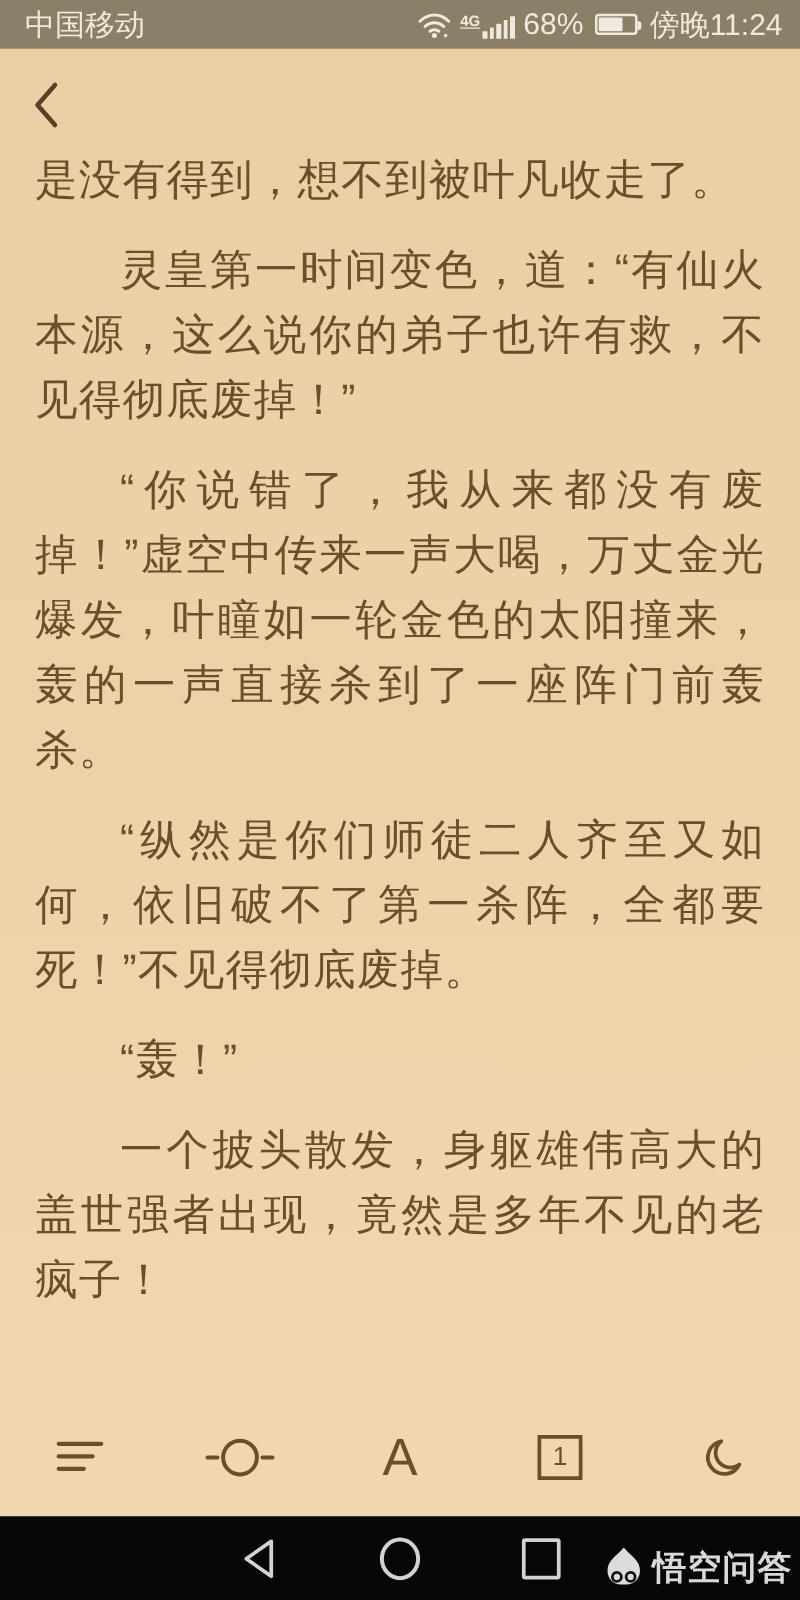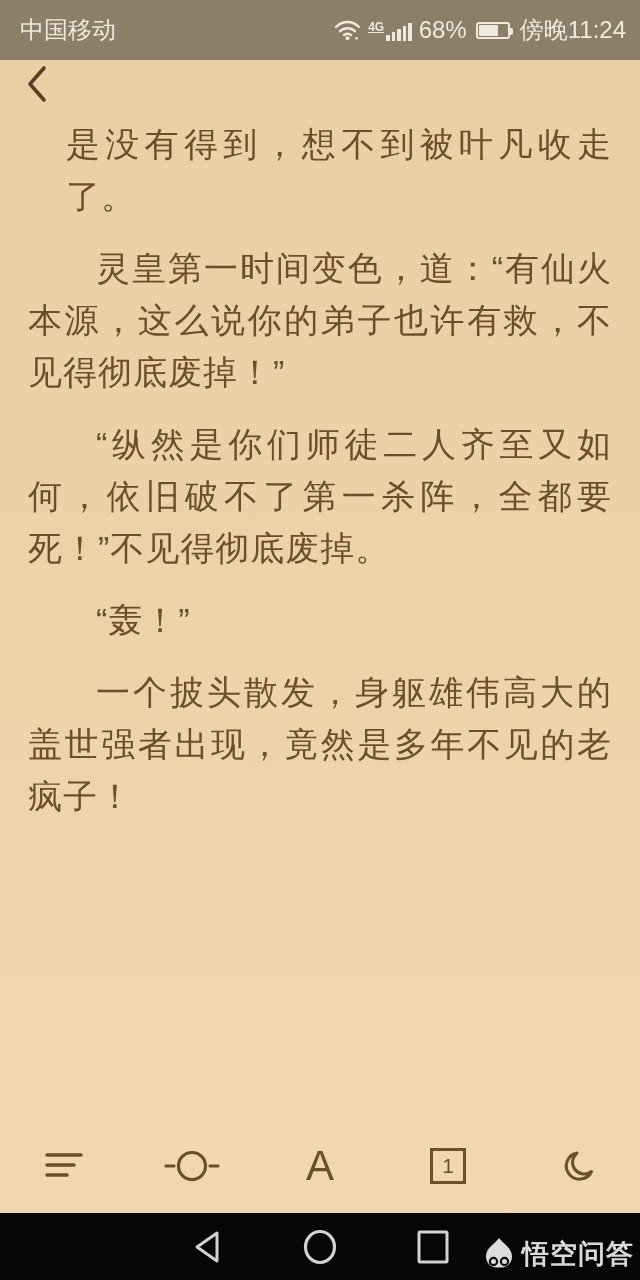--- a/index.html
+++ b/index.html
@@ -6,21 +6,21 @@
   html,body { width:640px; background:#000; }
   body { font-family:"Liberation Sans","DejaVu Sans",sans-serif; }
 
   .screen {
     position:relative; width:640px; height:1280px; overflow:hidden;
     background:linear-gradient(180deg,#e9cfa4 0%, #ecd2a9 45%, #f1d8b1 100%);
   }
 
   
   .status-bar {
-    position:absolute; top:0; left:0; right:0; height:60px;
+    position:absolute; top:0; left:0; right:0; height:39px;
     background:#8b7f67; color:#efeadd;
     display:flex; align-items:center; justify-content:space-between;
     padding:0 14px 0 20px; font-size:24px;
   }
   .status-right { display:flex; align-items:center; gap:7px; }
   .sig-group { display:flex; align-items:flex-start; gap:2px;text-decoration:underline; }
   .net-badge { font-size:12px; font-weight:bold; line-height:12px; margin-top:2px; letter-spacing:0; }
   .sig-bars { display:flex; align-items:flex-end; gap:2px; height:22px; padding-top:4px; }
   .sig-bars i { display:block; width:3.5px; background:#efeadd; border-radius:0.5px; }
   .battery { position:relative; width:34px; height:17px; border:2px solid #efeadd; border-radius:3px; margin-left:2px; }
@@ -36,21 +36,21 @@
   .back-btn {
     position:absolute; top:16px; left:20px; width:48px; height:48px;
     background:none; border:none; cursor:pointer; padding:4px;
   }
   .reader-text {
     margin:74px 28px 0 28px;
     font-size:34px; line-height:52px; letter-spacing:1px;
     color:#6d4e2c; text-align:justify;
   }
   .reader-text p { margin:0 0 20px 0; text-indent:2em; }
-  .reader-text p.no-indent { text-indent:0;margin-left:38px; }
+  .reader-text p.no-indent { text-indent:0; }
 
   
   .toolbar {
     position:absolute; left:0; right:0; top:1129px; height:84px;
     display:flex; align-items:center;
   }
   .tool-btn {
     flex:1; display:flex; align-items:center; justify-content:center;
     background:none; border:none; cursor:pointer; height:100%; padding-bottom:10px;
     color:#6b4f2d;
@@ -119,20 +119,21 @@
     <button class="back-btn">
       <span>
         <svg width="26" height="40" viewBox="0 0 26 40">
           <polyline points="20,4 6,20 20,36" fill="none" stroke="#5a3f24" stroke-width="3.6" stroke-linecap="round" stroke-linejoin="round"></polyline>
         </svg>
       </span>
     </button>
     <div class="reader-text">
       <p class="no-indent">是没有得到，想不到被叶凡收走了。</p>
       <p>灵皇第一时间变色，道：“有仙火本源，这么说你的弟子也许有救，不见得彻底废掉！”</p>
+      <p>“你说错了，我从来都没有废掉！”虚空中传来一声大喝，万丈金光爆发，叶瞳如一轮金色的太阳撞来，轰的一声直接杀到了一座阵门前轰杀。</p>
       <p>“纵然是你们师徒二人齐至又如何，依旧破不了第一杀阵，全都要死！”不见得彻底废掉。</p>
       <p>“轰！”</p>
       <p>一个披头散发，身躯雄伟高大的盖世强者出现，竟然是多年不见的老疯子！</p>
     </div>
   </div>
 
   <div class="toolbar">
     <button class="tool-btn">
       <span>
         <svg width="40" height="32" viewBox="0 0 40 32">

